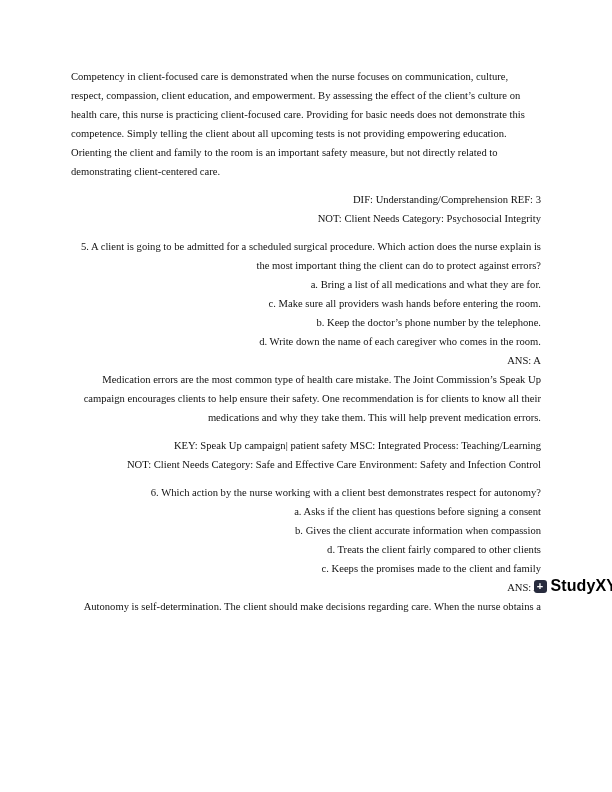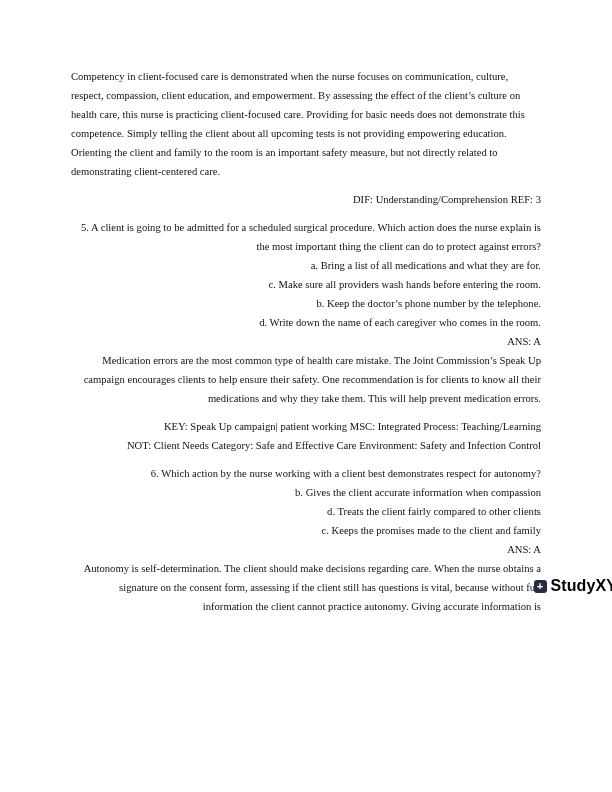--- a/index.html
+++ b/index.html
@@ -74,39 +74,41 @@
 
 <div class="page">
   <div class="content">
 
     <div class="block">
       <p>Competency in client-focused care is demonstrated when the nurse focuses on communication, culture, respect, compassion, client education, and empowerment. By assessing the effect of the client’s culture on health care, this nurse is practicing client-focused care. Providing for basic needs does not demonstrate this competence. Simply telling the client about all upcoming tests is not providing empowering education. Orienting the client and family to the room is an important safety measure, but not directly related to demonstrating client-centered care.</p>
     </div>
 
     <div class="block">
       <p>DIF: Understanding/Comprehension REF: 3</p>
+      <p>NOT: Client Needs Category: Psychosocial Integrity</p>
     </div>
 
     <div class="block">
       <p>5. A client is going to be admitted for a scheduled surgical procedure. Which action does the nurse explain is the most important thing the client can do to protect against errors?</p>
       <p>a. Bring a list of all medications and what they are for.</p>
       <p>c. Make sure all providers wash hands before entering the room.</p>
       <p>b. Keep the doctor’s phone number by the telephone.</p>
       <p>d. Write down the name of each caregiver who comes in the room.</p>
       <p>ANS: A</p>
       <p>Medication errors are the most common type of health care mistake. The Joint Commission’s Speak Up campaign encourages clients to help ensure their safety. One recommendation is for clients to know all their medications and why they take them. This will help prevent medication errors.</p>
     </div>
 
     <div class="block">
-      <p>KEY: Speak Up campaign| patient working MSC: Integrated Process: Teaching/Learning</p>
+      <p>KEY: Speak Up campaign| patient safety MSC: Integrated Process: Teaching/Learning</p>
       <p>NOT: Client Needs Category: Safe and Effective Care Environment: Safety and Infection Control</p>
     </div>
 
     <div class="block">
       <p>6. Which action by the nurse working with a client best demonstrates respect for autonomy?</p>
+      <p>a. Asks if the client has questions before signing a consent</p>
       <p>b. Gives the client accurate information when compassion</p>
       <p>d. Treats the client fairly compared to other clients</p>
       <p>c. Keeps the promises made to the client and family</p>
       <p>ANS: A</p>
       <p>Autonomy is self-determination. The client should make decisions regarding care. When the nurse obtains a signature on the consent form, assessing if the client still has questions is vital, because without full information the client cannot practice autonomy. Giving accurate information is</p>
     </div>
 
   </div>
 
   <div class="footer">

